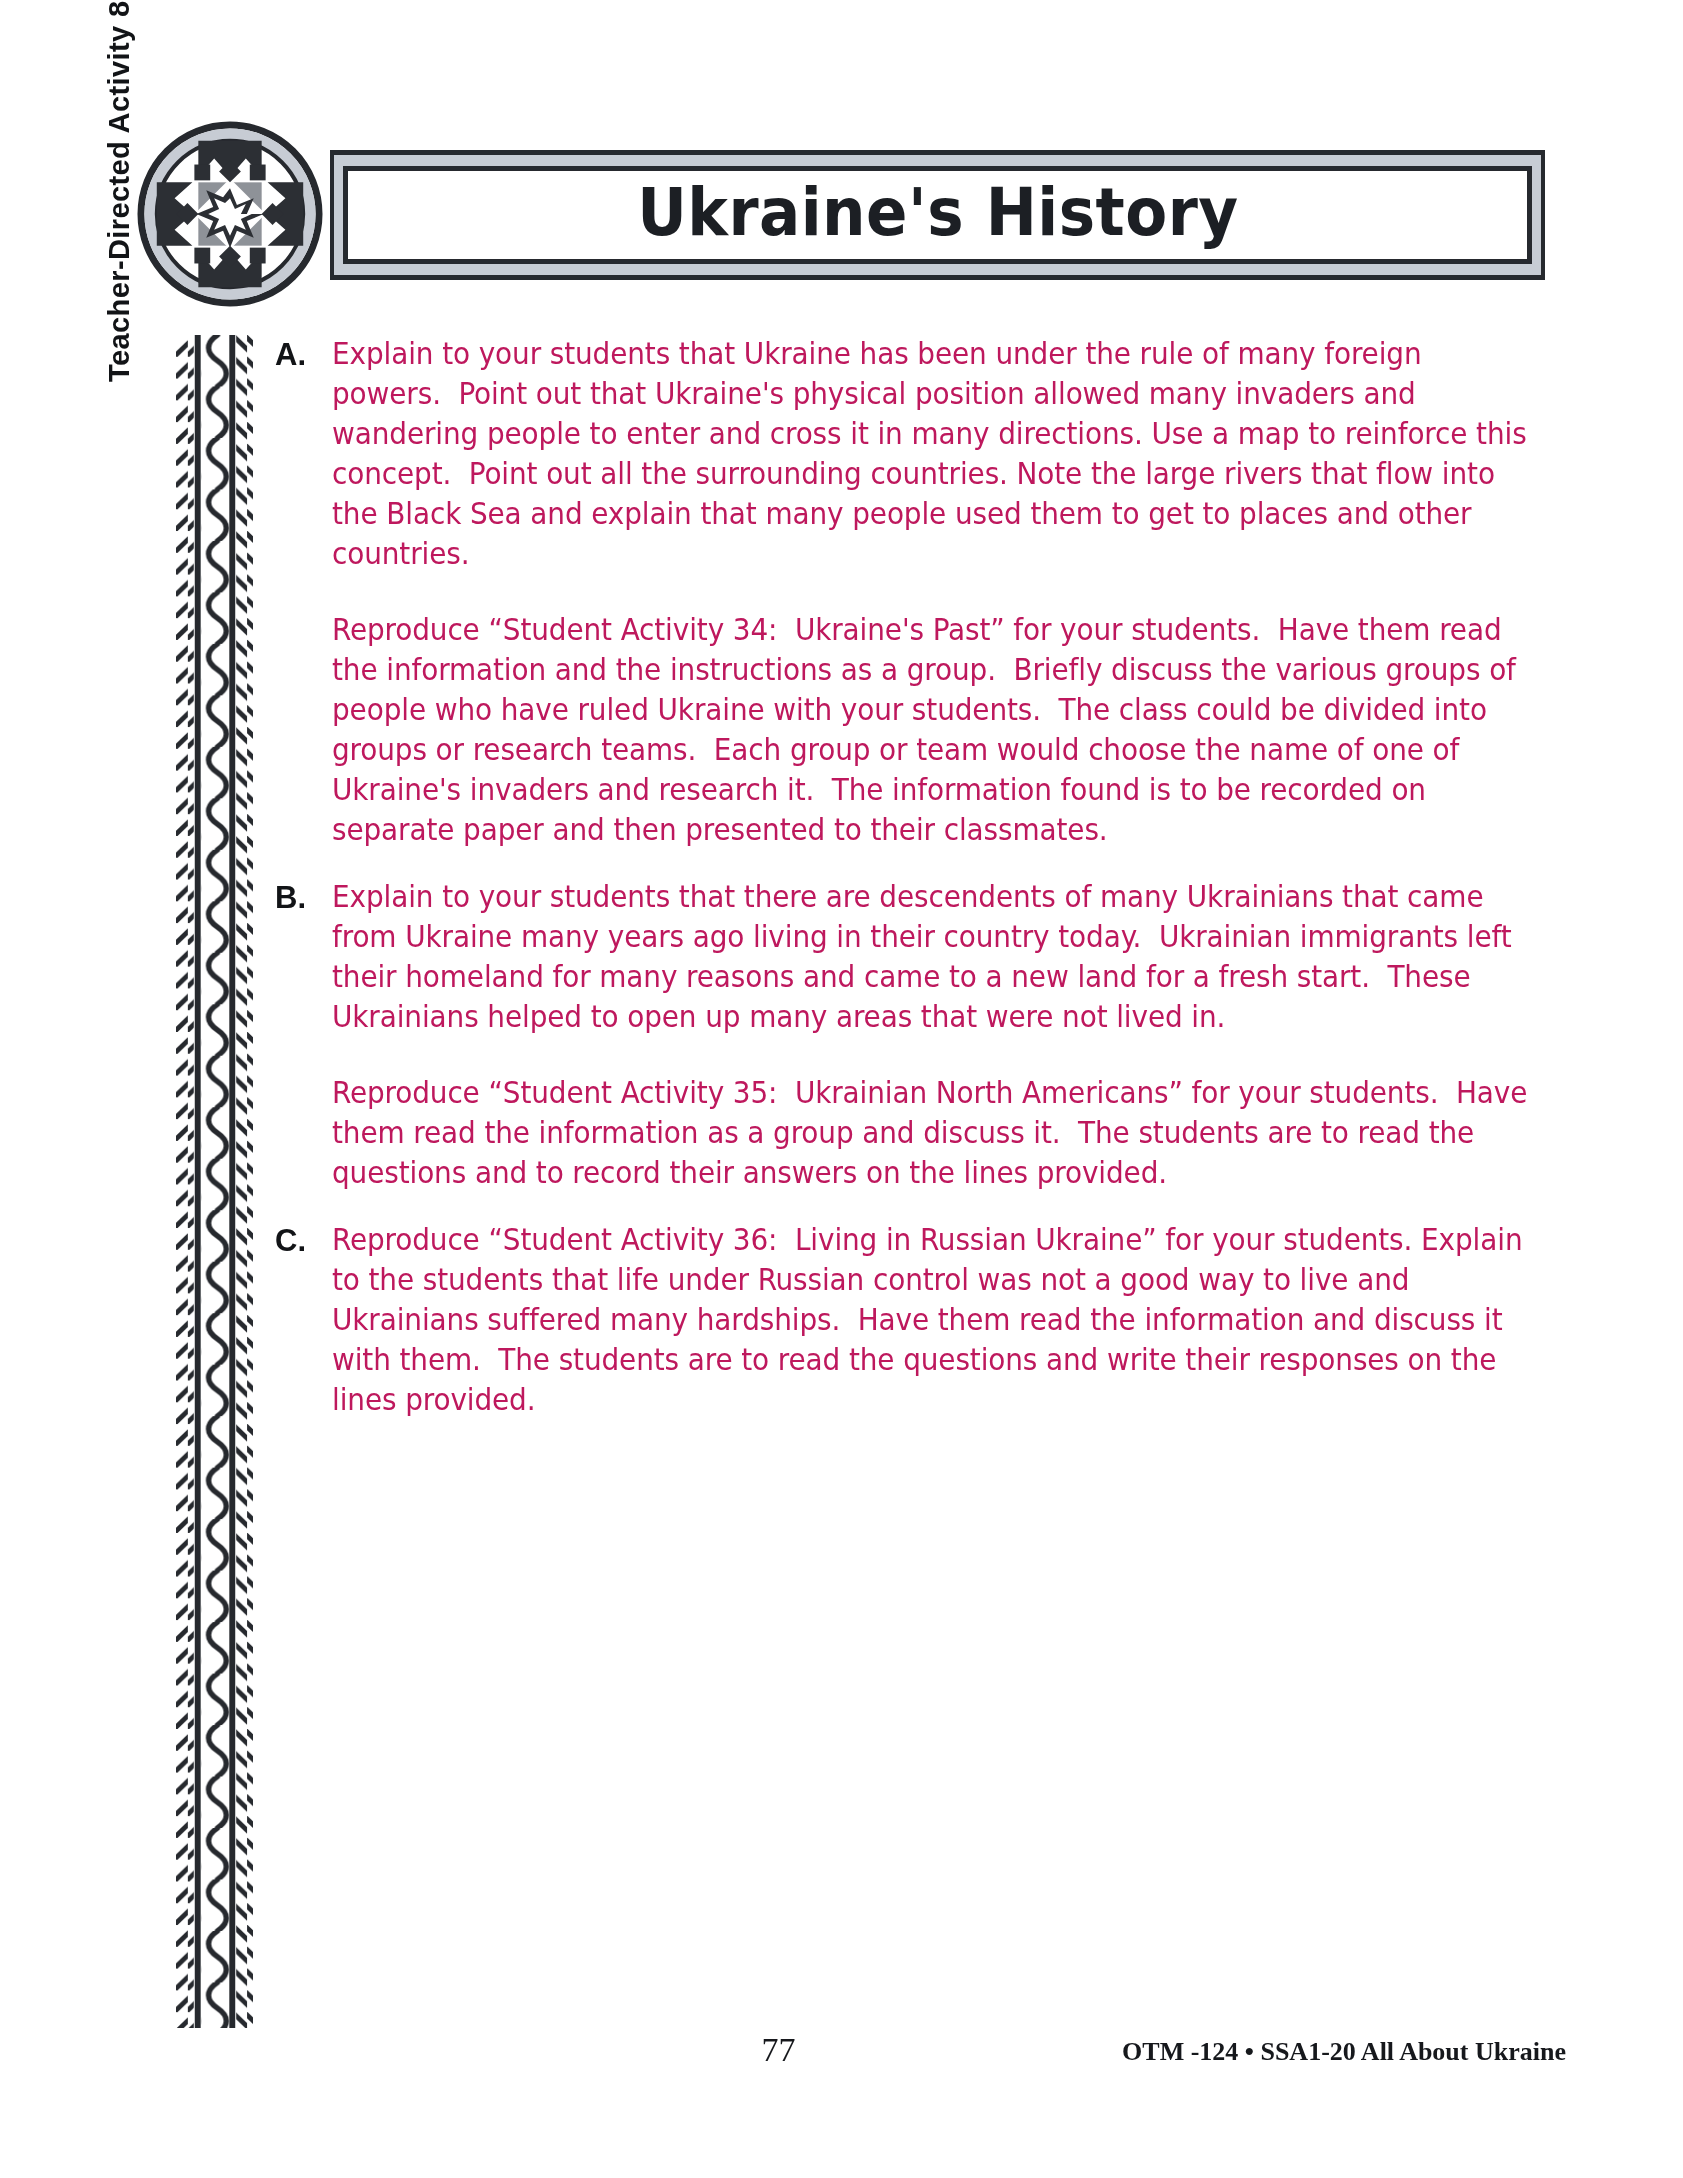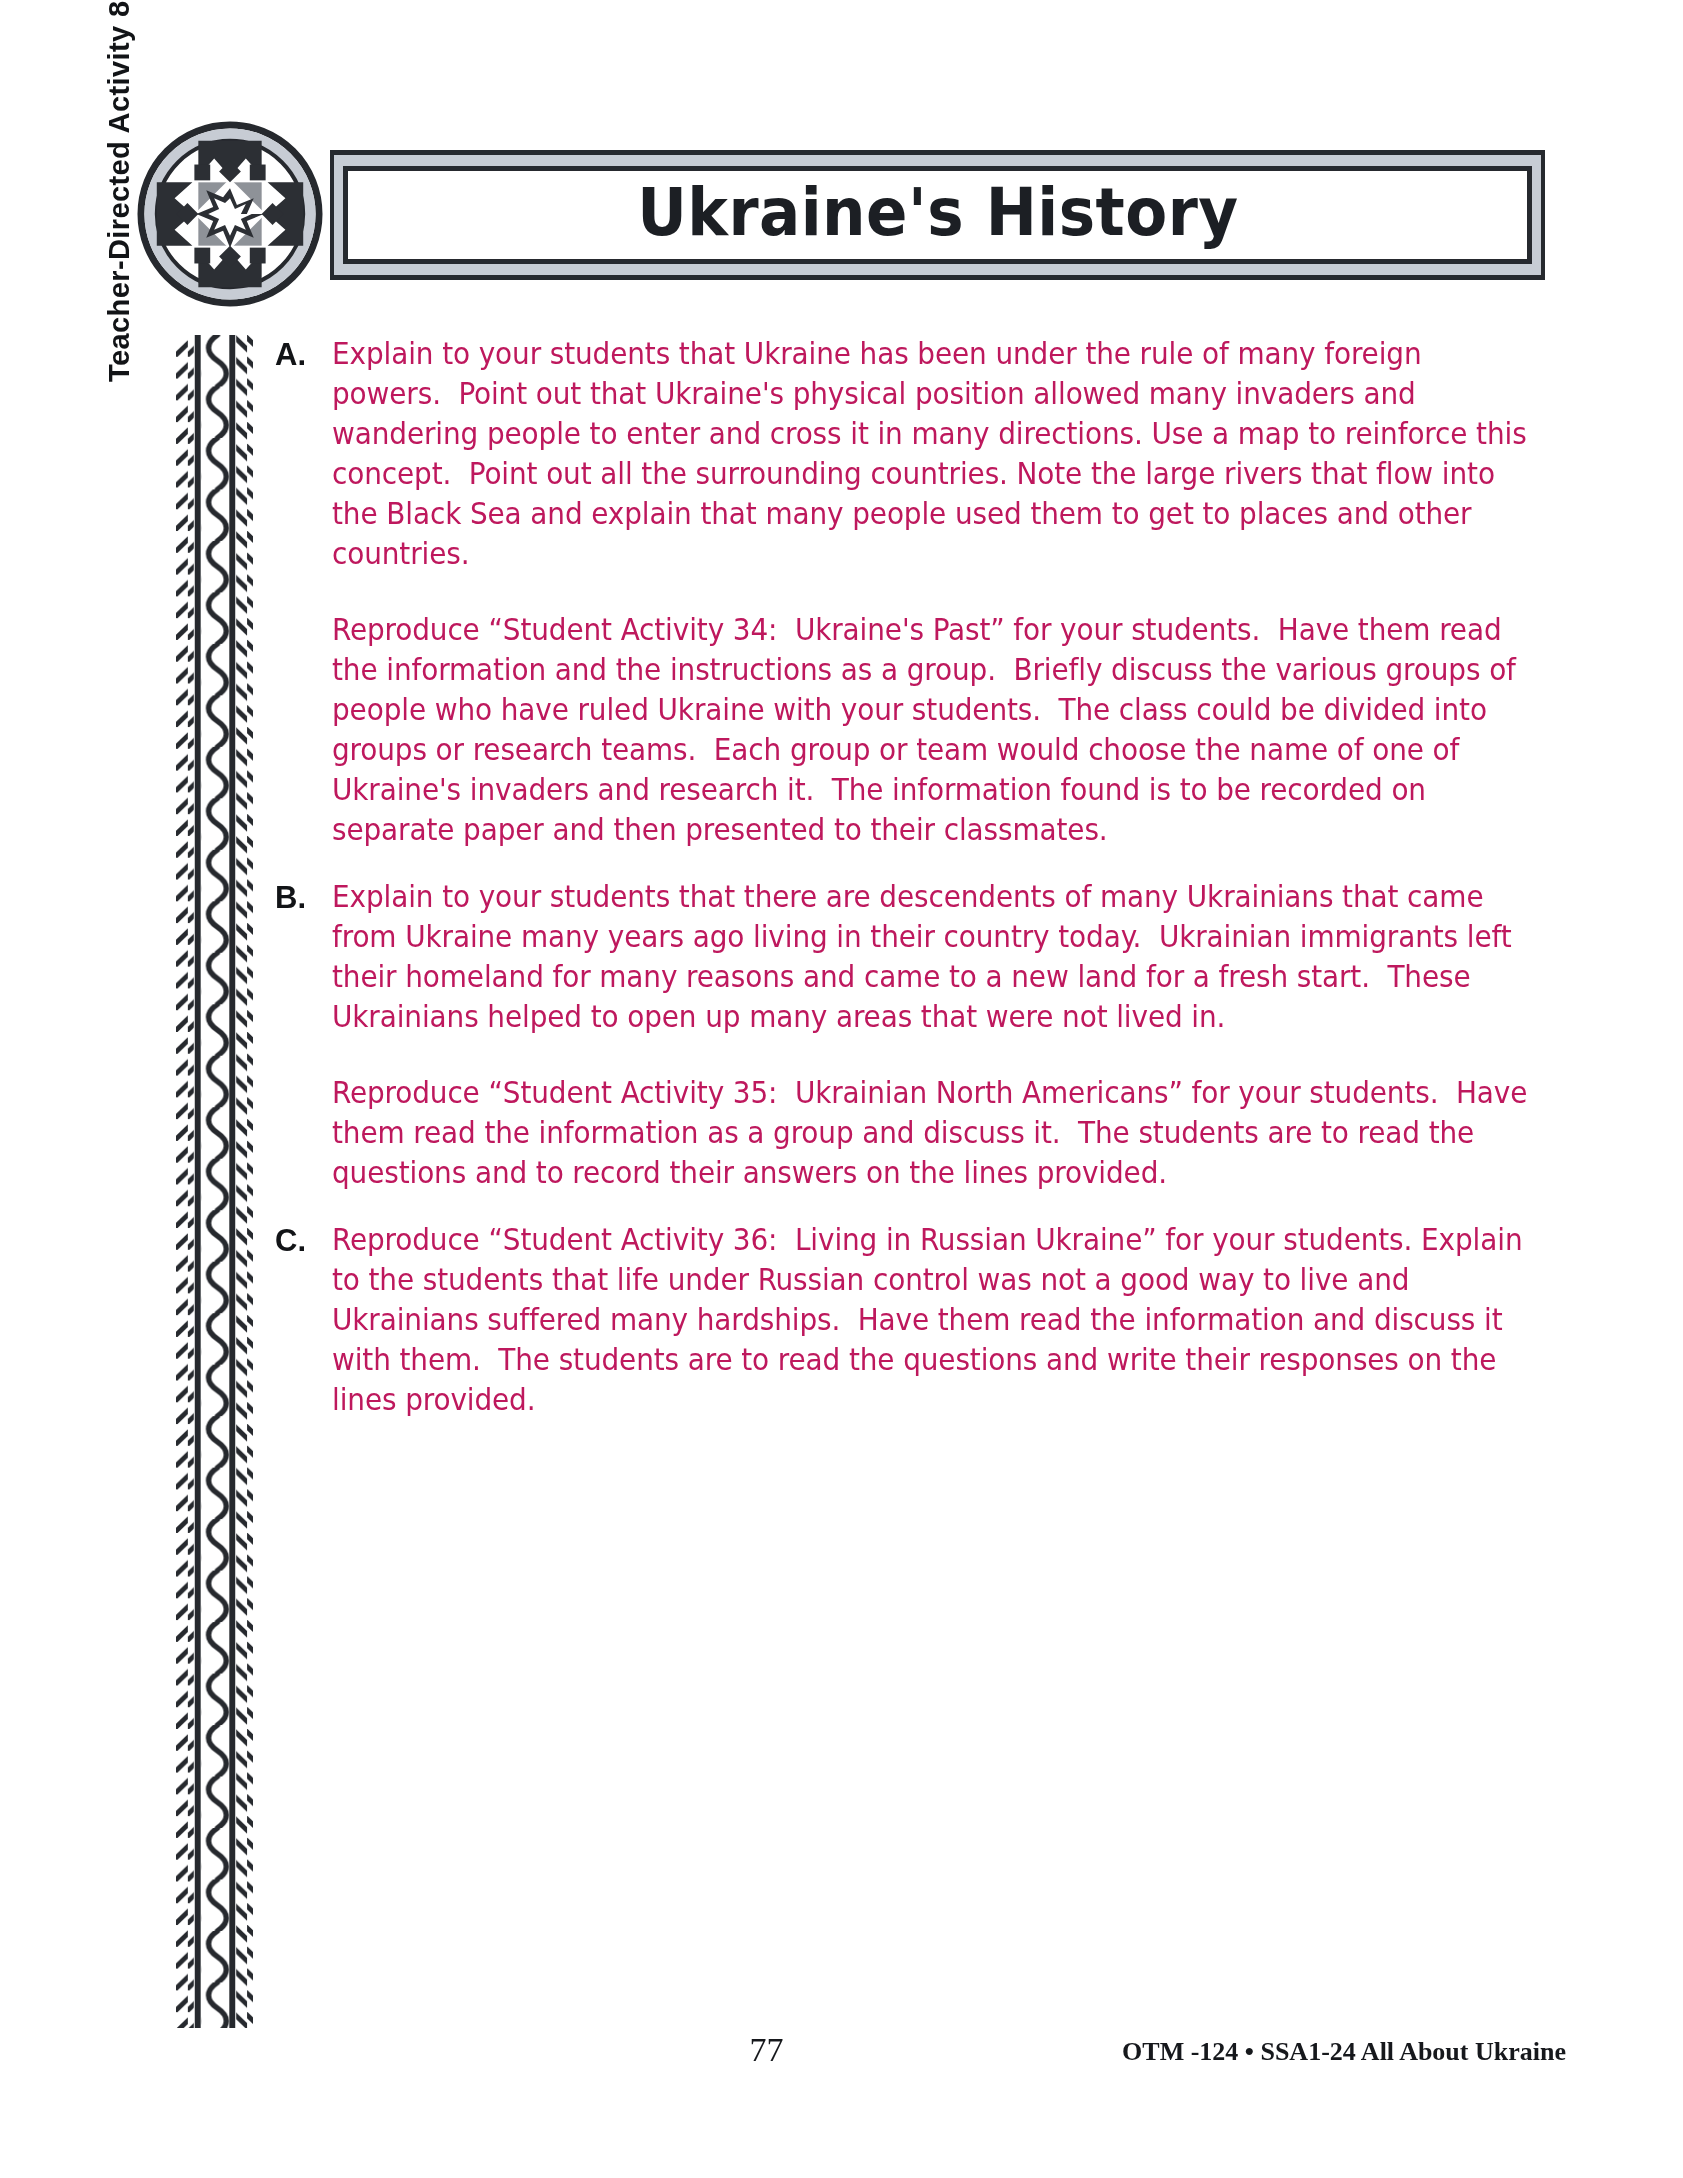--- a/index.html
+++ b/index.html
@@ -175,21 +175,21 @@
     left: 123px;
     top: 0;
     font-family: "Liberation Serif", serif;
     font-weight: 700;
     font-size: 26px;
     color: #16181c;
     white-space: nowrap;
   }
   .footer-page {
     position: absolute;
-    left: 0;
+    left: 12px;
     top: -6px;
     width: 1533px;
     text-align: center;
     font-family: "Liberation Serif", serif;
     font-weight: 400;
     font-size: 34px;
     color: #16181c;
   }
   .footer-right {
     position: absolute;
@@ -313,17 +313,17 @@
       <div class="marker">C.</div>
       <div class="item-body">
         <p class="para">Reproduce “Student Activity 36:  Living in Russian Ukraine” for your students. Explain to the students that life under Russian control was not a good way to live and Ukrainians suffered many hardships.  Have them read the information and discuss it with them.  The students are to read the questions and write their responses on the lines provided.</p>
       </div>
     </div>
 
   </div>
 
   <div class="footer">
     <div class="footer-page">77</div>
-    <div class="footer-right">OTM -124 • SSA1-24 All About Ukraine</div>
+    <div class="footer-right">OTM -124 • SSA1-20 All About Ukraine</div>
   </div>
 
 </div>
 
 
 </body></html>

